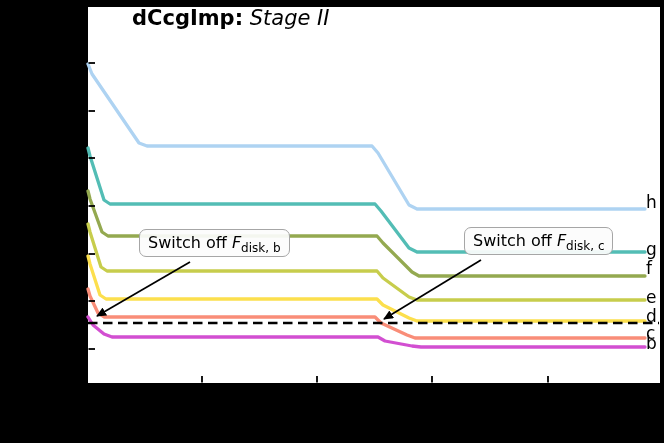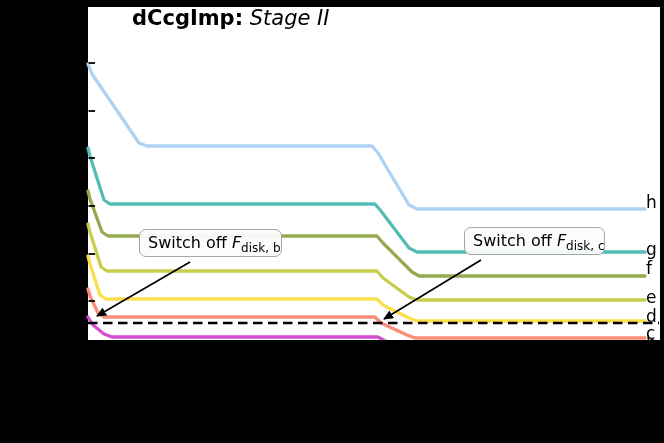--- a/index.html
+++ b/index.html
@@ -1,36 +1,36 @@
 <!DOCTYPE html>
 <html><head>
 <meta charset="utf-8">
 <style>
   html,body{margin:0;padding:0;background:#000;}
   .figure{
-    position:relative;width:664px;height:340px;background:#000;
+    position:relative;width:664px;height:443px;background:#000;
     font-family:"DejaVu Sans","Liberation Sans",sans-serif;overflow:hidden;
   }
   .plot-area{
     position:absolute;left:86px;top:5px;width:576px;height:380px;
     background:#fff;border:2px solid #000;box-sizing:border-box;
   }
   .chart-svg{position:absolute;left:0;top:0;width:664px;height:443px;}
   .plot-title{
     position:absolute;left:132px;top:6px;font-size:21px;color:#000;white-space:nowrap;
   }
   .plot-title .t-bold{font-weight:bold;}
   .plot-title .t-italic{font-style:italic;font-weight:normal;}
   .series-label{
     position:absolute;font-size:17px;line-height:18px;color:#000;white-space:nowrap;
   }
   .annot-box{
     position:absolute;background:rgba(252,252,252,0.93);
     border:1.6px solid #a6a6a6;border-radius:7px;
-    padding:3px 0 4px 8px;font-size:16px;color:#000;white-space:nowrap;z-index:5;
+    padding:3px 8px 4px 8px;font-size:16px;color:#000;white-space:nowrap;z-index:5;
   }
   .annot-box .f-sym{font-style:italic;}
   .annot-box sub{font-size:12px;line-height:0;}
 </style>
 </head>
 <body>
 
 <div class="figure">
 
   <div class="plot-area"></div>

